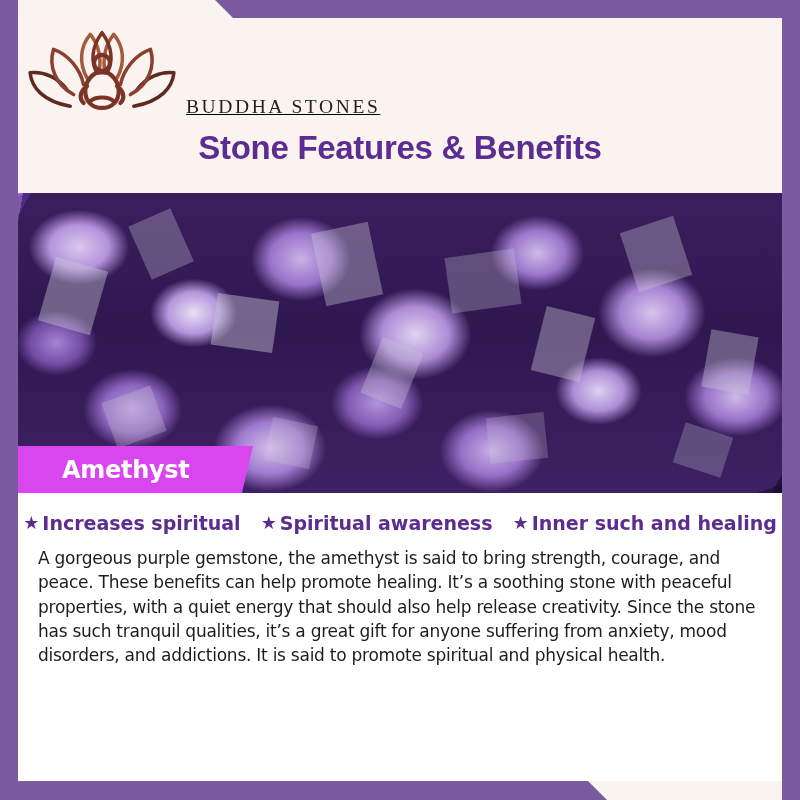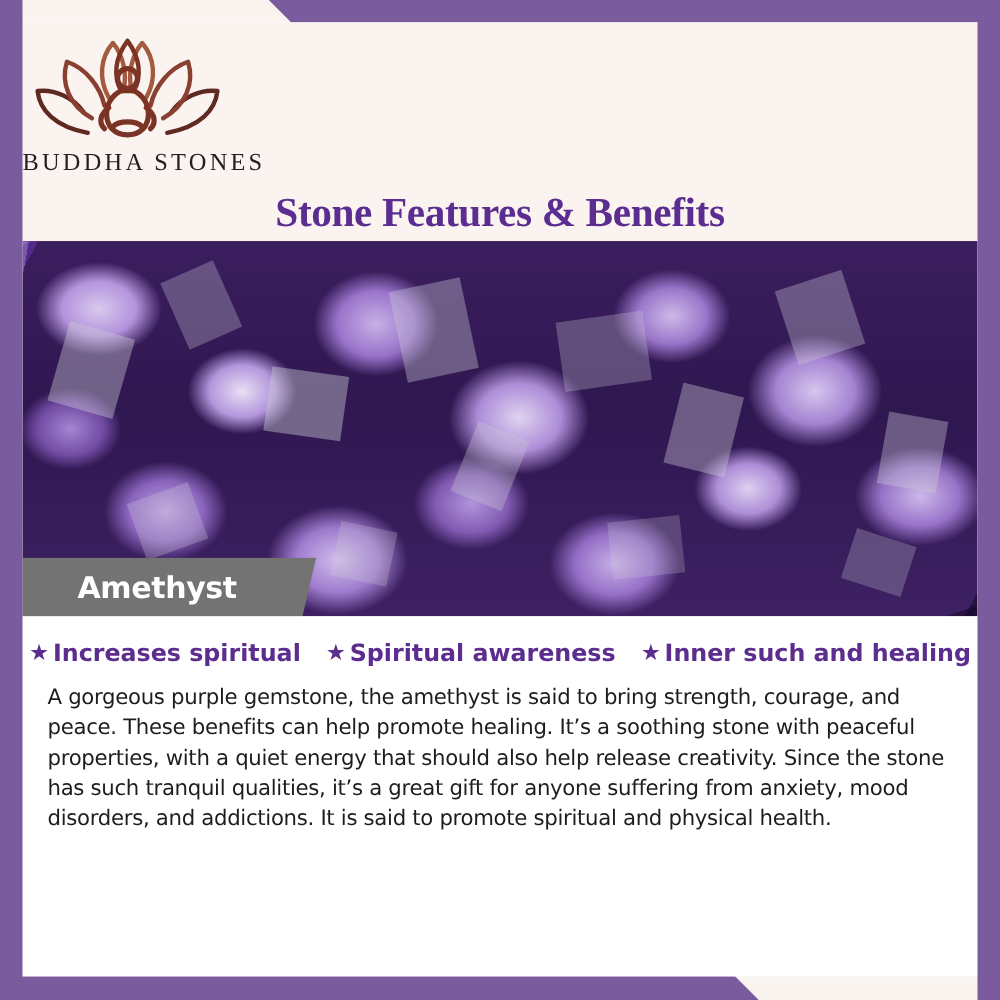--- a/index.html
+++ b/index.html
@@ -70,44 +70,45 @@
     background: #faf3ef;
     display: flex;
     flex-direction: column;
     align-items: center;
     justify-content: flex-start;
     padding-top: 8px;
     box-sizing: border-box;
   }
   .logo-wrap {
     display: flex;
-    flex-direction: column;
-    align-items: flex-start;
+    flex-direction: row;
+    align-items: flex-end;
     width: 100%;
+    text-decoration: underline;
   }
   .logo-mark {
     width: 168px;
     height: 92px;
     display: block;
   }
   .logo-word {
     margin-top: 2px;
     font-family: "Liberation Serif", serif;
     font-size: 19.5px;
     letter-spacing: 2.6px;
     color: #231f20;
     font-weight: 400;
   }
   .page-title {
     margin-top: 11px;
     font-size: 33px;
     font-weight: 700;
     color: #5c2d91;
     letter-spacing: -0.3px;
-    font-family: Liberation Serif, serif;
+    font-family: Liberation Sans, sans-serif;
   }
 
   
   .hero {
     position: relative;
     width: 764px;
     height: 300px;
     overflow: hidden;
     background: #2b1240;
   }
@@ -159,21 +160,21 @@
     background: rgba(205,202,214,0.75);
   }
 
   
   .stone-banner {
     position: absolute;
     left: 0;
     bottom: 0;
     width: 235px;
     height: 47px;
-    background: #737373;
+    background: #d946ef;
     clip-path: polygon(0 0, 235px 0, 224px 47px, 0 47px);
     display: flex;
     align-items: center;
     z-index: 3;
   }
   .stone-banner-label {
     margin-left: 44px;
     color: #ffffff;
     font-size: 24px;
     font-weight: 700;

